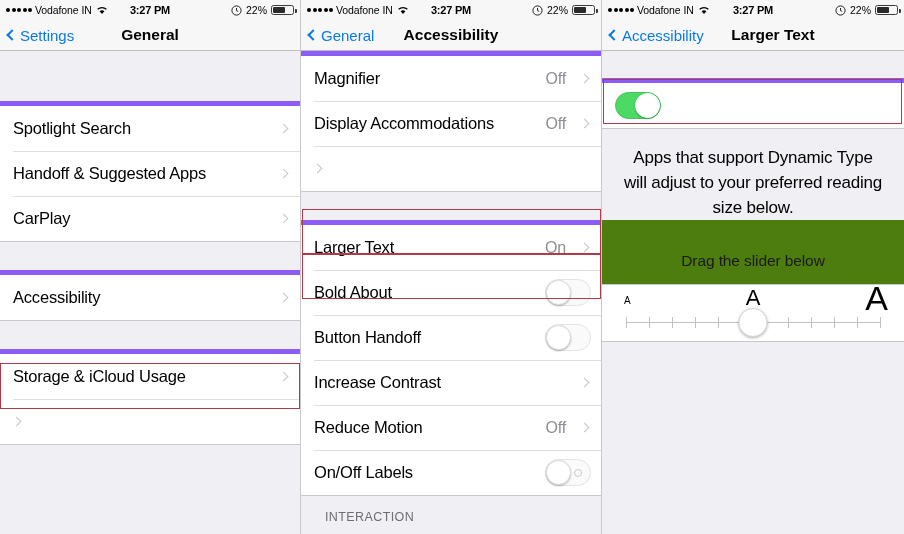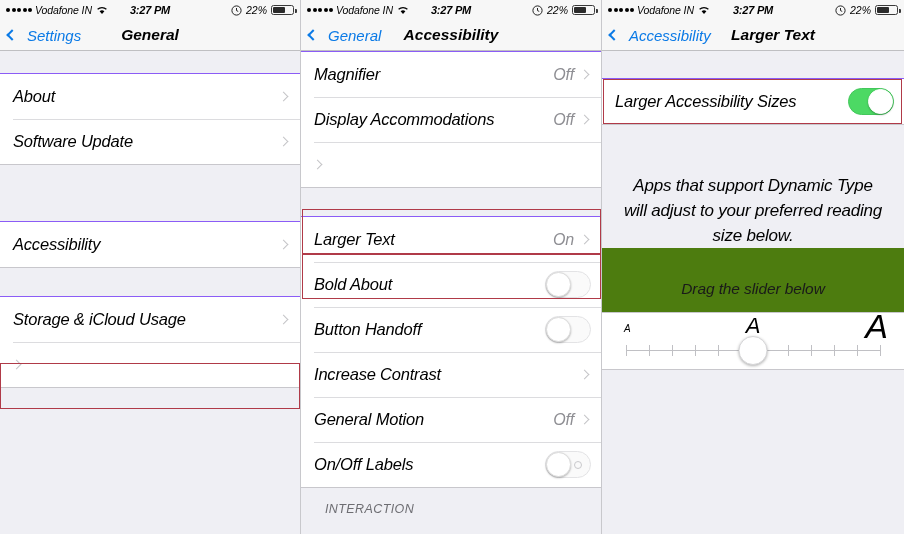--- a/index.html
+++ b/index.html
@@ -4,21 +4,21 @@
 <style>
   * { box-sizing: border-box; margin: 0; padding: 0; }
   html, body {
     width: 904px; height: 534px;
     font-family: "Liberation Sans", sans-serif;
     background: #ffffff;
     overflow: hidden;
   }
   .screens {
     display: flex;
-    width: 904px; height: 534px; font-style: italic;
+    width: 904px; height: 534px;
   }
   .panel {
     position: relative;
     width: 301px;
     height: 534px;
     background: #efeff4;
     overflow: hidden;
     border-right: 1px solid #c8c8cc;
   }
   .panel:last-child { width: 302px; border-right: none; }
@@ -87,21 +87,21 @@
     background: #f7f7f7;
     border-bottom: 1px solid #bfbfc2;
     display: flex;
     align-items: center;
     position: relative;
     padding: 0 8px;
   }
   .back {
     display: flex;
     align-items: center;
-    gap: 10px;
+    gap: 3px;
     color: #0b7ae6;
     font-size: 15px;
     z-index: 2;
     cursor: pointer;
   }
   .chev-left {
     display: block;
     width: 8px; height: 8px;
     border-left: 2.4px solid #0b7ae6;
     border-bottom: 2.4px solid #0b7ae6;
@@ -112,21 +112,21 @@
     position: absolute;
     left: 0; right: 0;
     text-align: center;
     font-size: 15.5px;
     font-weight: bold;
     color: #000;
     pointer-events: none;
   }
   .navtitle.offset { left: 40px; text-align: center; }
   .gap { background: #efeff4; }
-  .group { background: #c2410c; border-top: 1px solid #8b5cf6; border-bottom: 1px solid #c8c7cc; }
+  .group { background: #c2410c; border-top: 5px solid #8b5cf6; border-bottom: 1px solid #c8c7cc; }
   .row {
     height: 45px;
     background: #fff;
     display: flex;
     align-items: center;
     padding: 0 10px 0 13px;
     position: relative;
     cursor: pointer;
   }
   .row + .row::before {
@@ -138,21 +138,21 @@
   }
   .row .label {
     font-size: 16.5px;
     color: #000;
     letter-spacing: -0.2px;
     flex: 1;
   }
   .row .value {
     font-size: 16px;
     color: #8e8e93;
-    margin-right: 7px;
+    margin-right: 15px;
     letter-spacing: -0.2px;
   }
   .chev {
     width: 7px; height: 7px;
     border-top: 1.8px solid #c4c4c7;
     border-right: 1.8px solid #c4c4c7;
     transform: rotate(45deg);
     display: block;
     flex: 0 0 auto;
     margin-right: 3px;
@@ -207,21 +207,20 @@
 
   
   .desc {
     text-align: center;
     font-size: 17px;
     color: #000;
     line-height: 25px;
     padding: 16px 18px 0 18px;
     background: #efeff4;
     letter-spacing: -0.2px;
-    margin-top: 32px;
   }
   .dragnote {
     text-align: center;
     font-size: 15.5px;
     color: #1a1a1a;
     padding: 32px 0 14px 0;
     background: #4d7c0f;
     letter-spacing: -0.1px;
   }
   .sliderbox {
@@ -323,33 +322,37 @@
       <div class="navbar">
         <span class="back">
           <i class="chev-left"></i>
           <span>Settings</span>
         </span>
         <span class="navtitle">General</span>
       </div>
 
       <div style="height:22px" class="gap"></div>
 
+
+      <div style="height:28px" class="gap"></div>
+
       <div class="group">
         <div class="row">
-          <span class="label">About</span>
-          <i class="chev"></i>
-        </div>
-        <div class="row">
-          <span class="label">Software Update</span>
-          <i class="chev"></i>
-        </div>
-      </div>
-
-      <div style="height:28px" class="gap"></div>
-
+          <span class="label">Spotlight Search</span>
+          <i class="chev"></i>
+        </div>
+        <div class="row">
+          <span class="label">Handoff &amp; Suggested Apps</span>
+          <i class="chev"></i>
+        </div>
+        <div class="row">
+          <span class="label">CarPlay</span>
+          <i class="chev"></i>
+        </div>
+      </div>
 
       <div style="height:28px" class="gap"></div>
 
       <div class="group">
         <div class="row">
           <span class="label">Accessibility</span>
           <i class="chev"></i>
         </div>
       </div>
 
@@ -443,21 +446,21 @@
           <span class="label">Button Handoff</span>
           <span class="toggle">
               <i class="knob"></i>
             </span>
         </div>
         <div class="row">
           <span class="label">Increase Contrast</span>
           <i class="chev"></i>
         </div>
         <div class="row">
-          <span class="label">General Motion</span>
+          <span class="label">Reduce Motion</span>
           <span class="value">Off</span>
           <i class="chev"></i>
         </div>
         <div class="row">
           <span class="label">On/Off Labels</span>
           <span class="toggle">
             <i class="knob"></i>
               <i class="olabel"></i>
           </span>
         </div>
@@ -505,21 +508,20 @@
           <i class="chev-left"></i>
           <span>Accessibility</span>
         </span>
         <span class="navtitle offset">Larger Text</span>
       </div>
 
       <div style="height:27px" class="gap"></div>
 
       <div class="group">
         <div class="row">
-          <span class="label">Larger Accessibility Sizes</span>
           <span class="toggle on">
               <i class="knob"></i>
             </span>
         </div>
       </div>
 
       <div class="desc">Apps that support Dynamic Type will adjust to your preferred reading size below.</div>
       <div class="dragnote">Drag the slider below</div>
 
       <div class="sliderbox">

